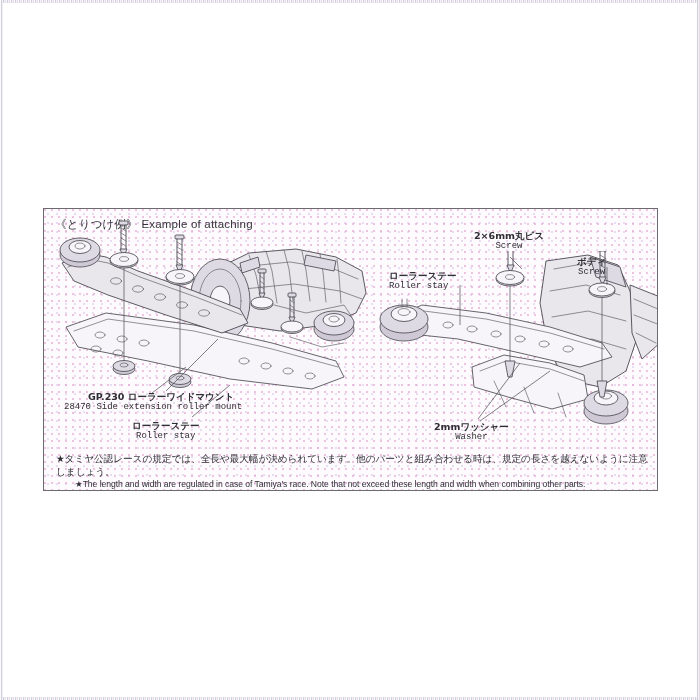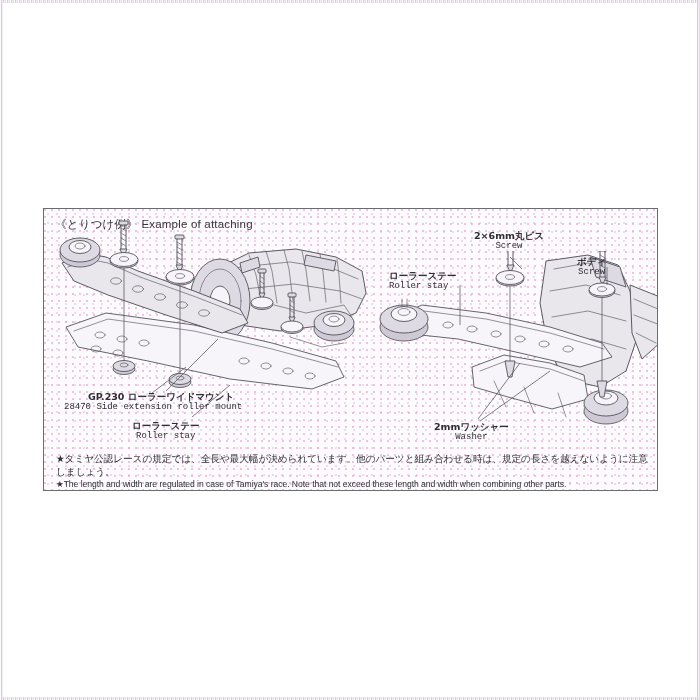--- a/index.html
+++ b/index.html
@@ -66,21 +66,21 @@
 
   #lbl-rollerstay-left{left:88px;top:211px;text-align:center;}
   #lbl-rollerstay-right{left:345px;top:61px;}
   #lbl-screw{left:430px;top:21px;text-align:center;}
   #lbl-body{left:533px;top:21px;text-align:center;margin-top:26px;}
   #lbl-washer{left:390px;top:212px;text-align:center;}
 
   
   #notice{position:absolute;left:12px;top:243px;width:595px;color:#2e2e34;}
   #notice .n1{font-size:9.7px;line-height:1.35;display:block;letter-spacing:-0.1px;}
-  #notice .n2{font-size:8.6px;line-height:1.4;display:block;letter-spacing:-0.05px;}
+  #notice .n2{font-size:8.6px;line-height:1.4;display:block;letter-spacing:-0.05px;margin-left:19px;}
 
   
   .art{position:absolute;left:0;top:0;}
   svg{display:block;}
   .ln{fill:none;stroke:#4a4a52;stroke-width:0.9;stroke-linejoin:round;stroke-linecap:round;}
   .ln-t{fill:none;stroke:#5a5a62;stroke-width:0.65;stroke-linejoin:round;stroke-linecap:round;}
   .fillgrey{fill:#e9e6ec;stroke:#4a4a52;stroke-width:0.9;}
   .fillgrey2{fill:#dedae3;stroke:#4a4a52;stroke-width:0.85;}
   .fillgrey3{fill:#cfc9d6;stroke:#4a4a52;stroke-width:0.8;}
   .fillwhite{fill:#f7f5f9;stroke:#4a4a52;stroke-width:0.85;}

